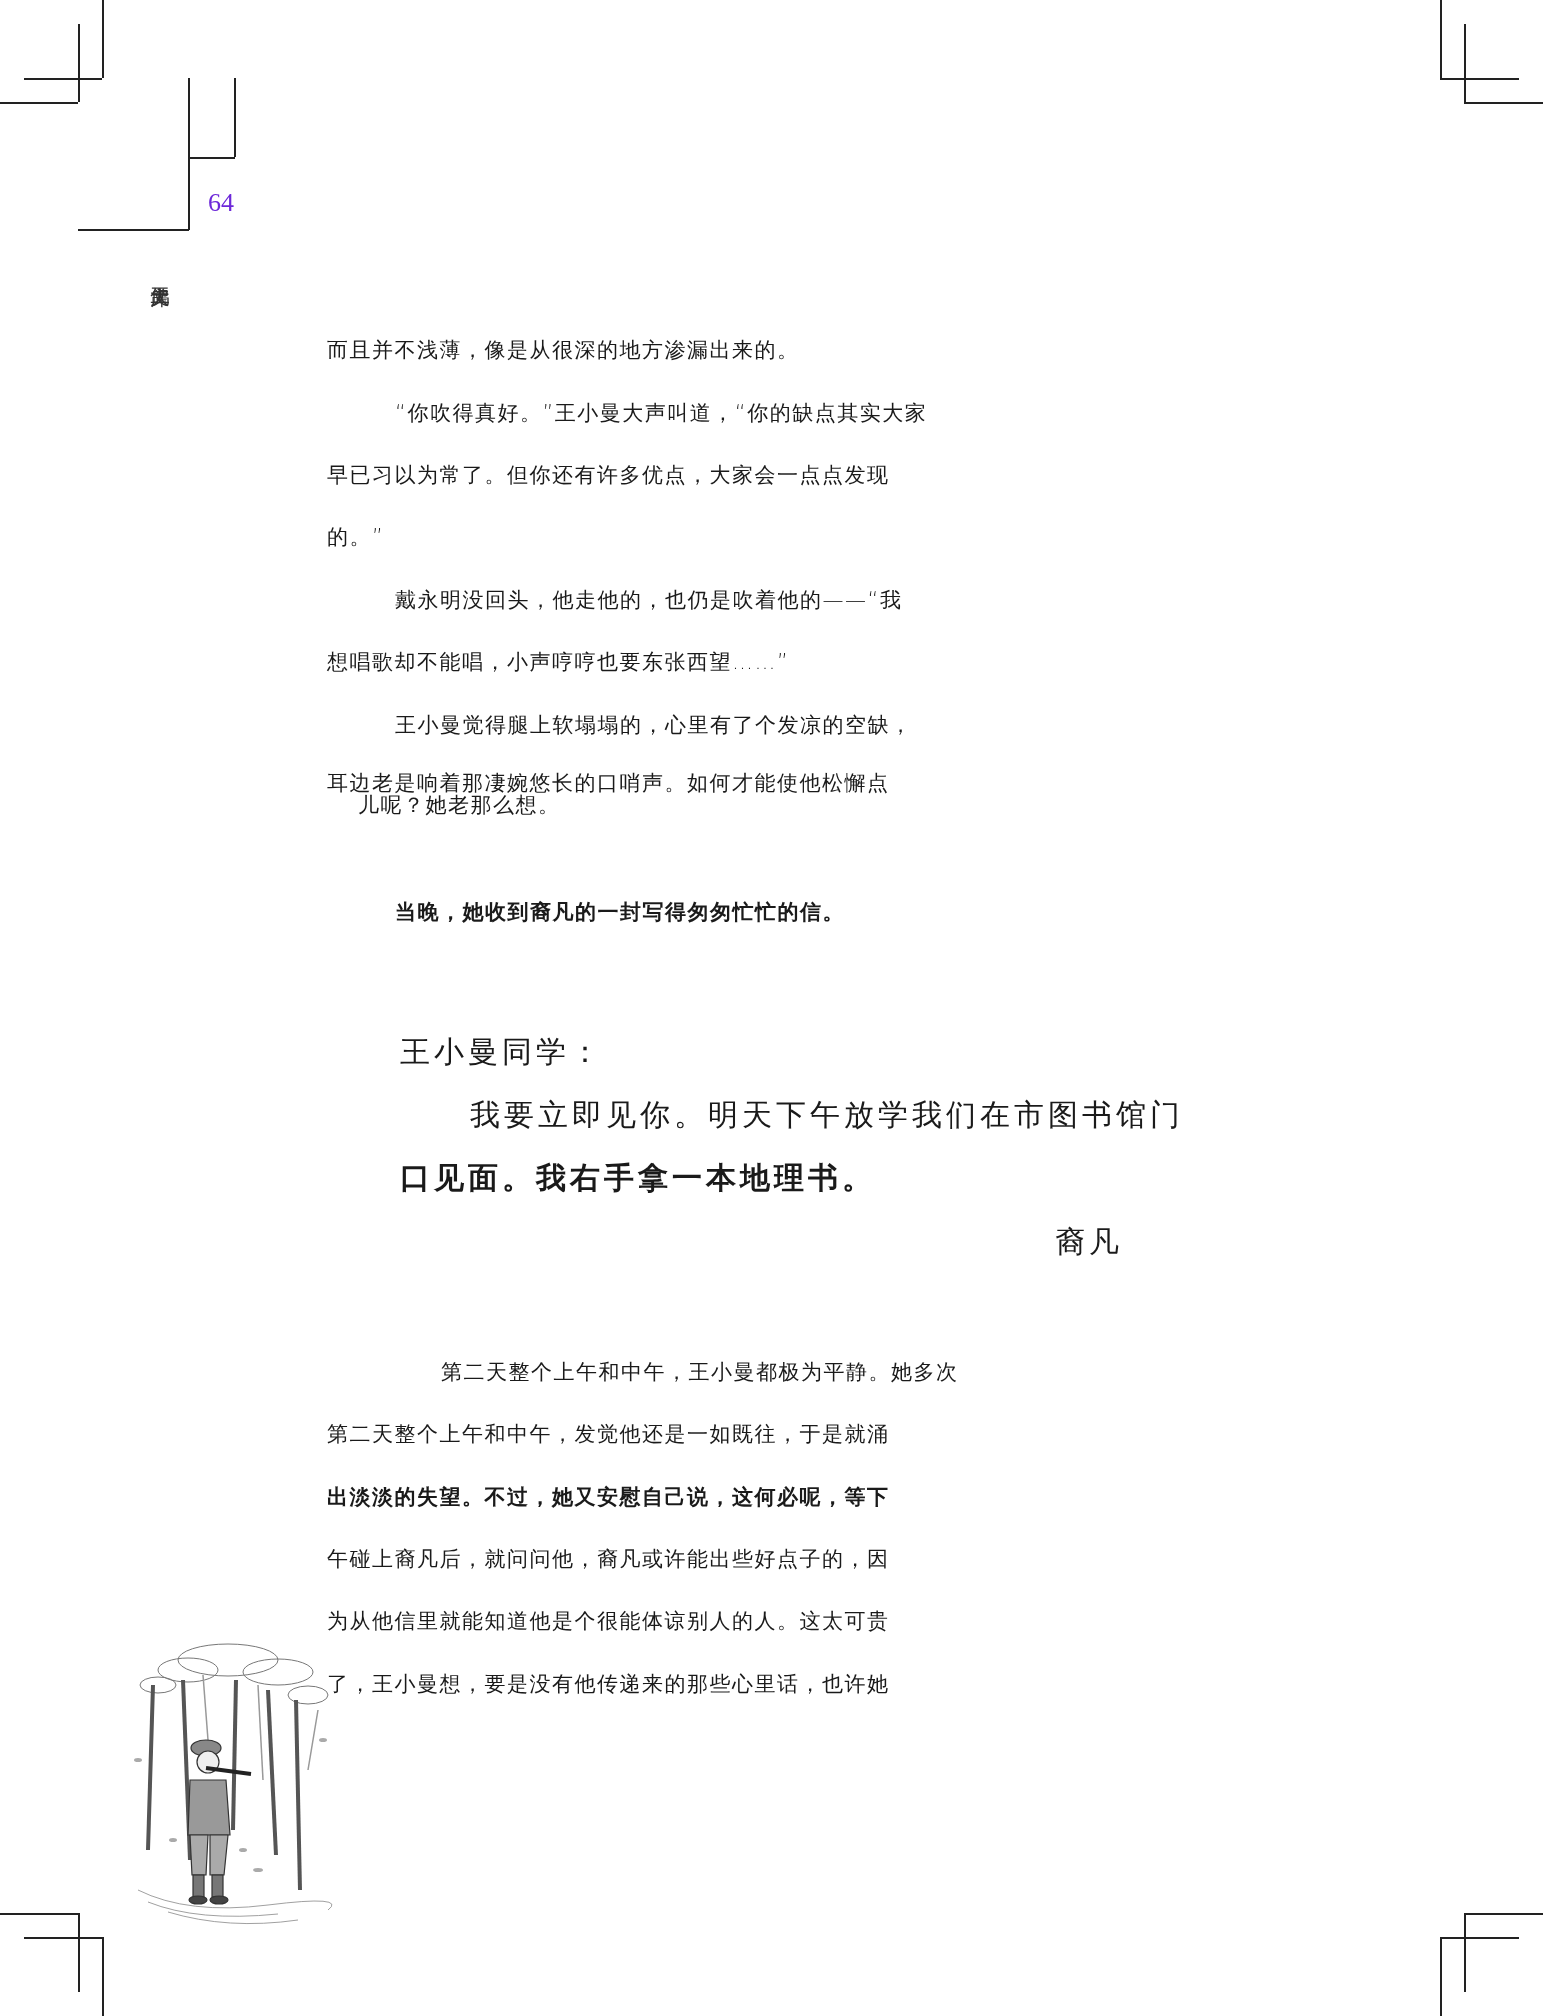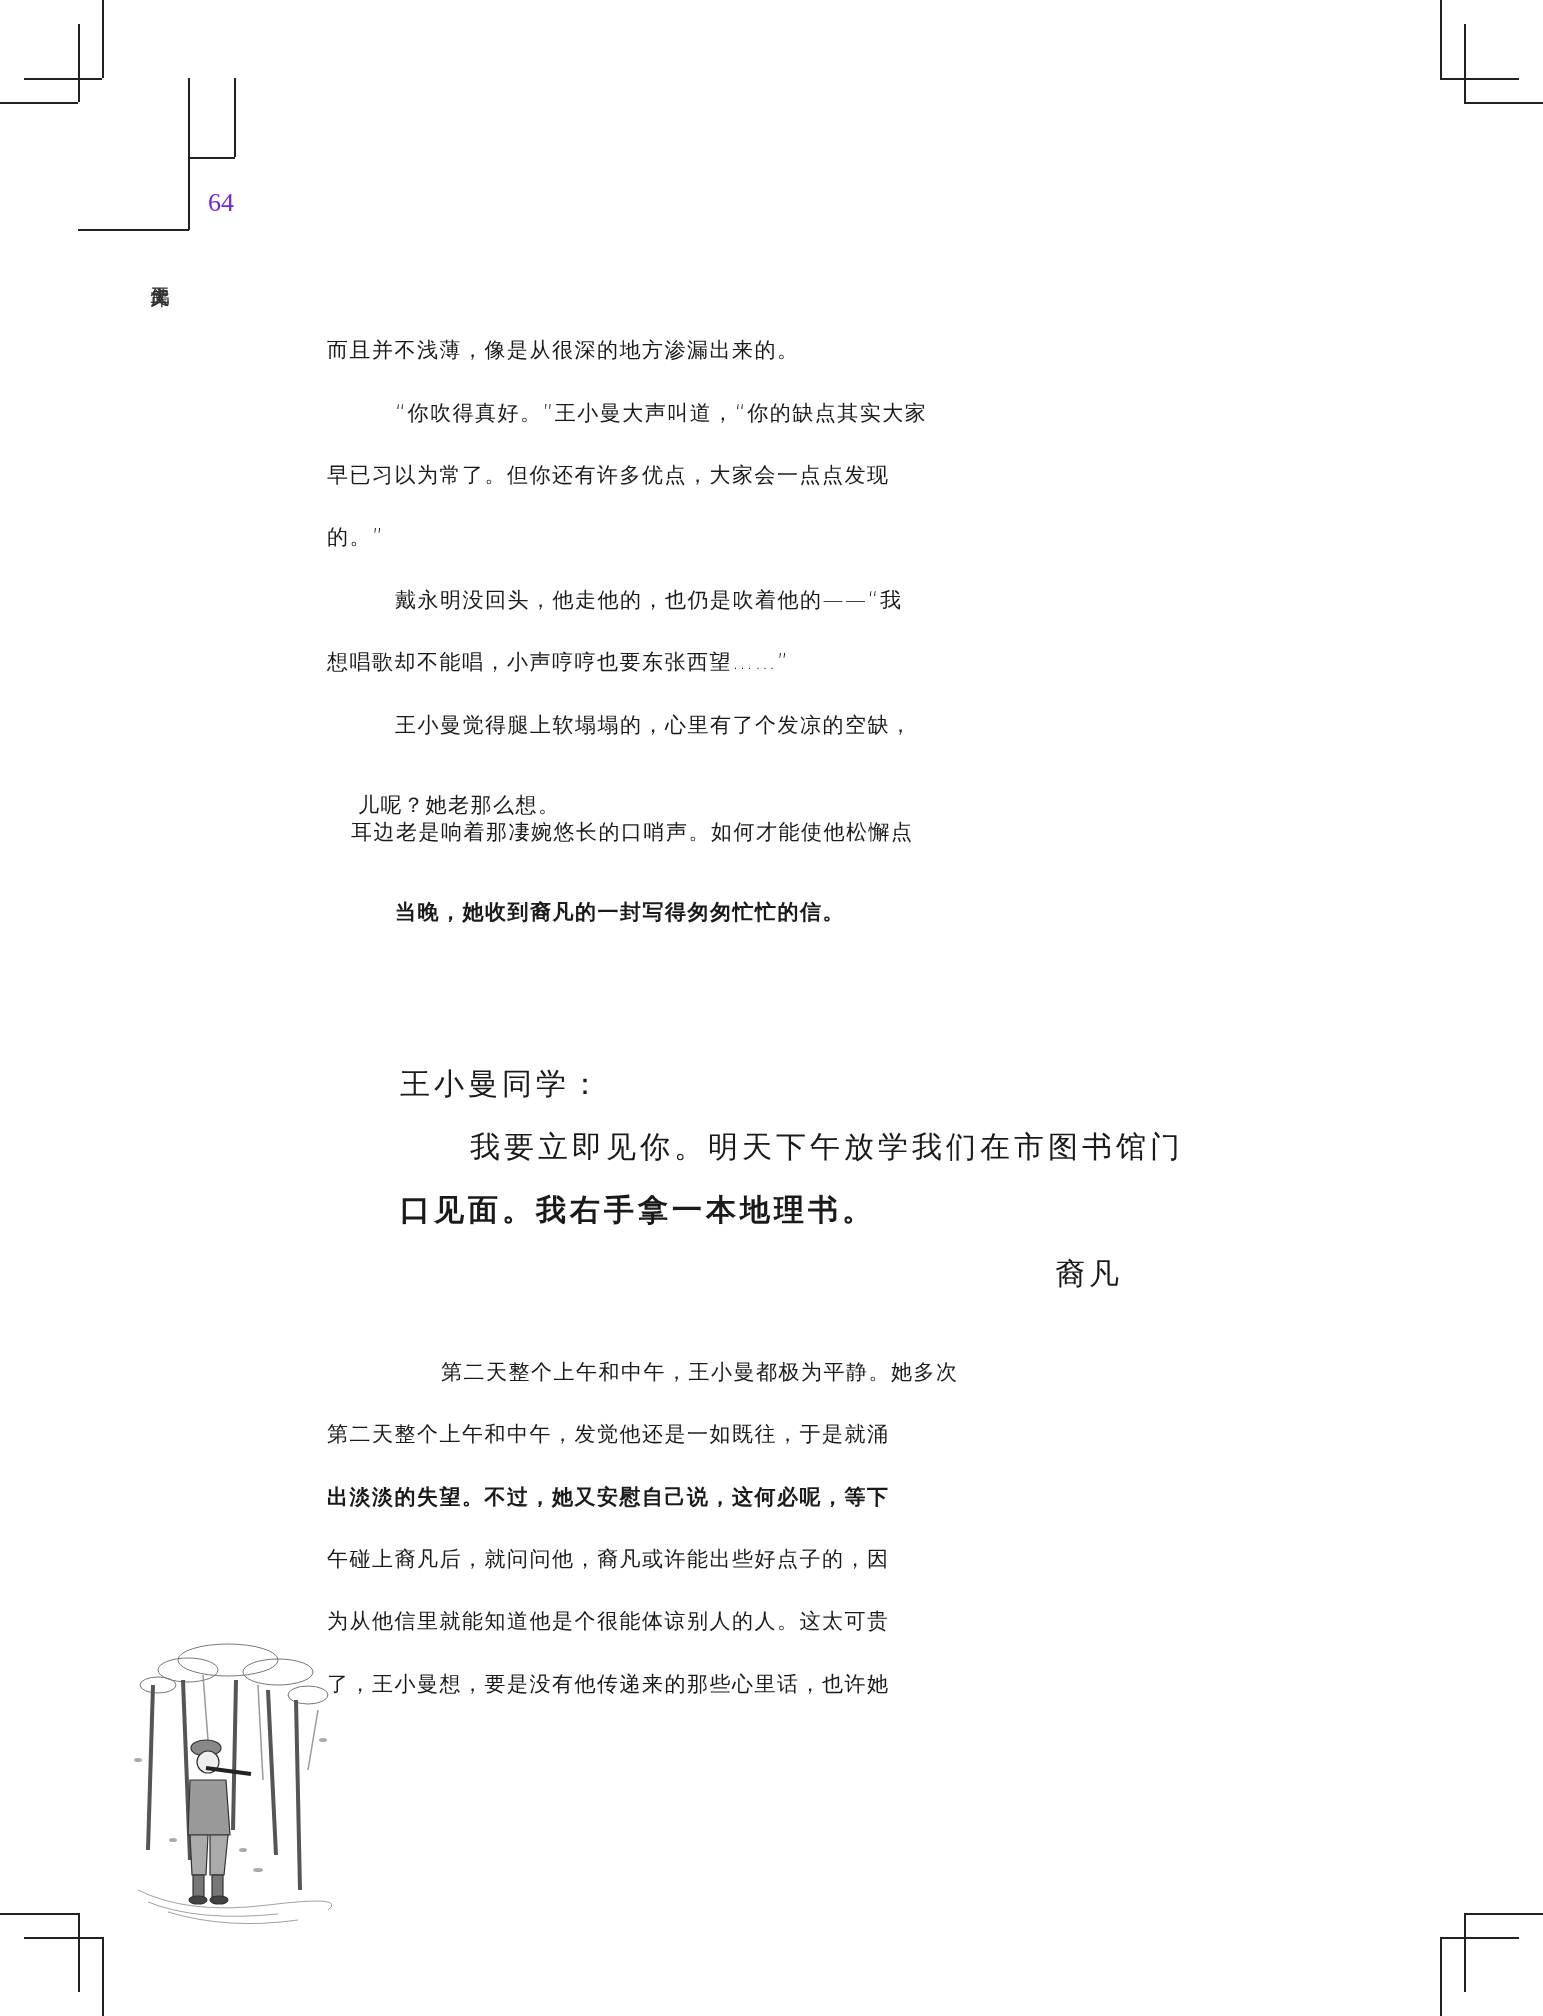--- a/index.html
+++ b/index.html
@@ -24,21 +24,21 @@
   }
 
   .body-text { position: absolute; left: 327px; width: 870px; }
   .line {
     position: absolute; left: 0; white-space: nowrap;
     font-size: 21px; line-height: 40px; letter-spacing: 1.5px;
     font-family: "DejaVu Sans", "Liberation Sans", sans-serif; font-weight: 300;
   }
   .letter .line {
     font-family: "DejaVu Serif", "Liberation Serif", serif;
-    font-size: 30px; letter-spacing: 4px; margin-top: 32px;
+    font-size: 30px; letter-spacing: 4px;
   }
 
   .illustration {
     position: absolute; left: 118px; top: 1640px; width: 230px; height: 290px;
   }
 </style>
 </head>
 <body>
 
 <div class="mark v" style="left:102px; top:0; height:78px;"></div>
@@ -74,21 +74,21 @@
   <div class="line" style="top:330px;">而且并不浅薄，像是从很深的地方渗漏出来的。</div>
 
   <div class="line" style="top:393px; left:68px;">“你吹得真好。”王小曼大声叫道，“你的缺点其实大家</div>
   <div class="line" style="top:455px;">早已习以为常了。但你还有许多优点，大家会一点点发现</div>
   <div class="line" style="top:517px;">的。”</div>
 
   <div class="line" style="top:580px; left:68px;">戴永明没回头，他走他的，也仍是吹着他的——“我</div>
   <div class="line" style="top:642px;">想唱歌却不能唱，小声哼哼也要东张西望……”</div>
 
   <div class="line" style="top:705px; left:68px;">王小曼觉得腿上软塌塌的，心里有了个发凉的空缺，</div>
-  <div class="line" style="top:812px;margin-left:24px;">耳边老是响着那凄婉悠长的口哨声。如何才能使他松懈点</div>
+  <div class="line" style="top:763px;">耳边老是响着那凄婉悠长的口哨声。如何才能使他松懈点</div>
   <div class="line" style="top:785px;margin-left:31px;">儿呢？她老那么想。</div>
 
   <div class="line" style="top:892px; left:68px;font-weight:bold;">当晚，她收到裔凡的一封写得匆匆忙忙的信。</div>
 
   <div class="letter">
     <div class="line" style="top:1032px; left:73px;">王小曼同学：</div>
     <div class="line" style="top:1095px; left:143px;">我要立即见你。明天下午放学我们在市图书馆门</div>
     <div class="line" style="top:1158px; left:73px;font-weight:bold;">口见面。我右手拿一本地理书。</div>
     <div class="line" style="top:1222px; left:728px;">裔凡</div>
   </div>

